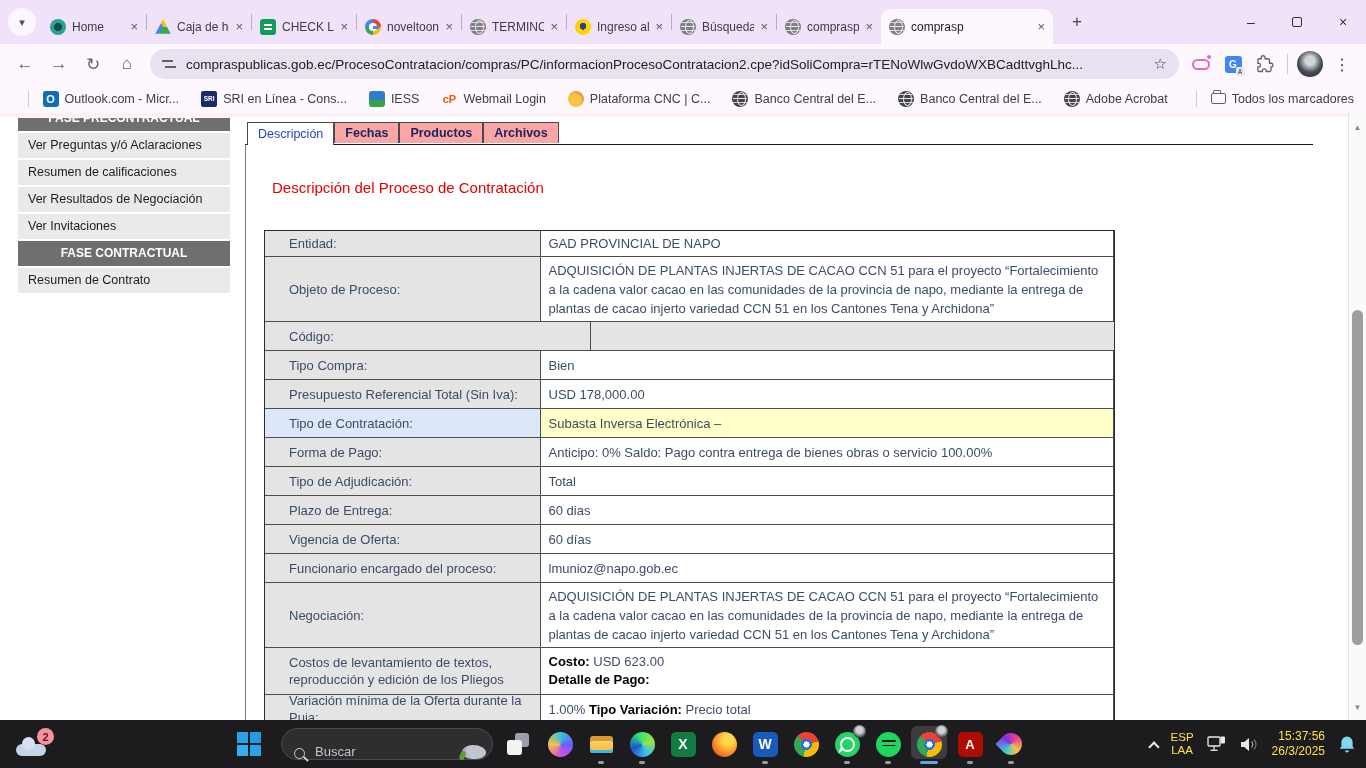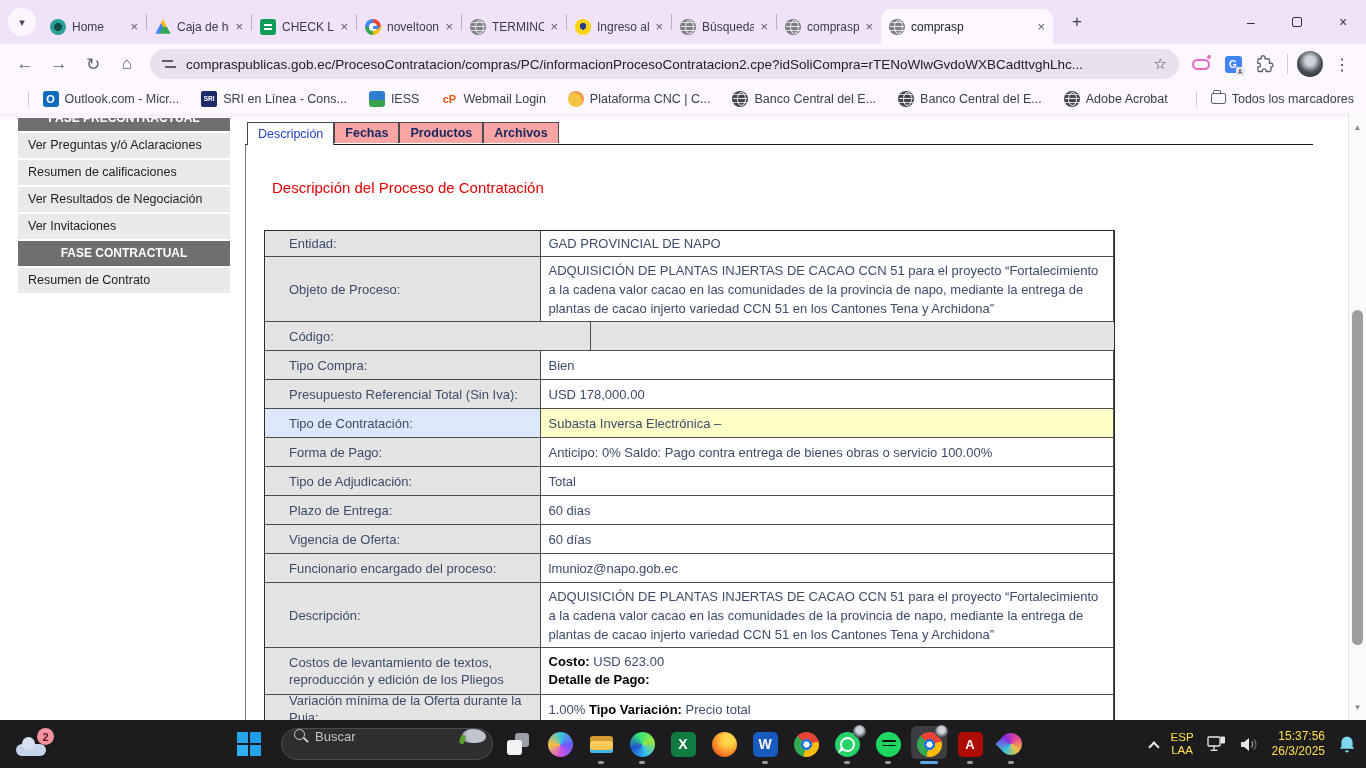--- a/index.html
+++ b/index.html
@@ -128,21 +128,21 @@
   .cloud { position:absolute; left:0; bottom:2px; width:30px; height:12px; background:#c6d4ea; border-radius:7px; }
   .cloud::before { content:""; position:absolute; left:6px; top:-7px; width:13px; height:13px;
     border-radius:50%; background:#d7e1f1; }
   .wbadge { position:absolute; right:-4px; top:-2px; width:17px; height:17px; border-radius:50%;
     background:#f2939f; color:#5d1a1a; font-size:11px; font-weight:bold; display:flex;
     align-items:center; justify-content:center; }
   .start { position:absolute; left:237px; top:12px; width:24px; height:24px; display:grid;
     grid-template-columns:1fr 1fr; grid-template-rows:1fr 1fr; gap:2px; }
   .start i { background:#27a3e8; } .start i:nth-child(2){background:#1e9ce6;} .start i:nth-child(3){background:#2fb0f2;}
   .tsearch { position:absolute; left:281px; top:8px; width:212px; height:32px; background:#2e2e31;
-    border:1px solid #4c4c4f; border-radius:16px; display:flex; align-items:flex-start; padding:0 6px 0 12px; }
+    border:1px solid #4c4c4f; border-radius:16px; display:flex; align-items:flex-end; padding:0 6px 0 12px; }
   .mag { width:11px; height:11px; border:1.8px solid #cfcfd4; border-radius:50%; position:relative; flex:0 0 auto; }
   .mag::after { content:""; position:absolute; width:6px; height:1.8px; background:#cfcfd4;
     transform:rotate(45deg); right:-5px; bottom:-2px; }
   .tsearch .ph { color:#c3c3c8; font-size:13px; margin-left:10px; flex:1; }
   .manatee { width:24px; height:14px; border-radius:60% 70% 55% 55%;
     background:radial-gradient(circle at 68% 35%,#c2c5cf 0 55%,#8f93a3 95%); position:relative; flex:0 0 auto; }
   .manatee::before { content:""; position:absolute; left:-2px; bottom:-1px; width:5px; height:9px;
     background:#5aa02c; border-radius:2px; transform:rotate(18deg); }
   .tview { position:absolute; left:507px; top:13px; width:22px; height:22px; }
   .tview::before { content:""; position:absolute; right:0; top:0; width:14px; height:14px; background:#9aa0aa; border-radius:3px; }
@@ -427,21 +427,21 @@
         <div class="cl">Vigencia de Oferta:</div>
         <div class="cv">60 días</div>
         <div class="cg"></div>
       </div>
       <div class="prow h29">
         <div class="cl">Funcionario encargado del proceso:</div>
         <div class="cv">lmunioz@napo.gob.ec</div>
         <div class="cg"></div>
       </div>
       <div class="prow h65">
-        <div class="cl">Descripción:</div>
+        <div class="cl">Negociación:</div>
         <div class="cv">ADQUISICIÓN DE PLANTAS INJERTAS DE CACAO CCN 51 para el proyecto “Fortalecimiento a la cadena valor cacao en las comunidades de la provincia de napo, mediante la entrega de plantas de cacao injerto variedad CCN 51 en los Cantones Tena y Archidona”</div>
         <div class="cg"></div>
       </div>
       <div class="prow h47">
         <div class="cl">Costos de levantamiento de textos, reproducción y edición de los Pliegos</div>
         <div class="cv col">
           <span><span class="bk">Costo:</span> <span>USD 623.00</span></span>
           <span class="bk">Detalle de Pago:</span>
         </div>
         <div class="cg"></div>

